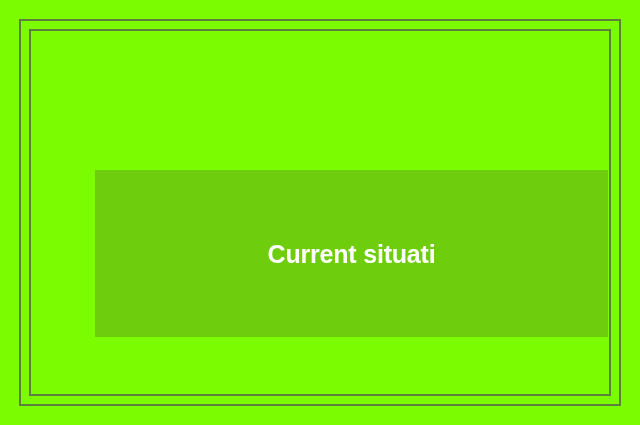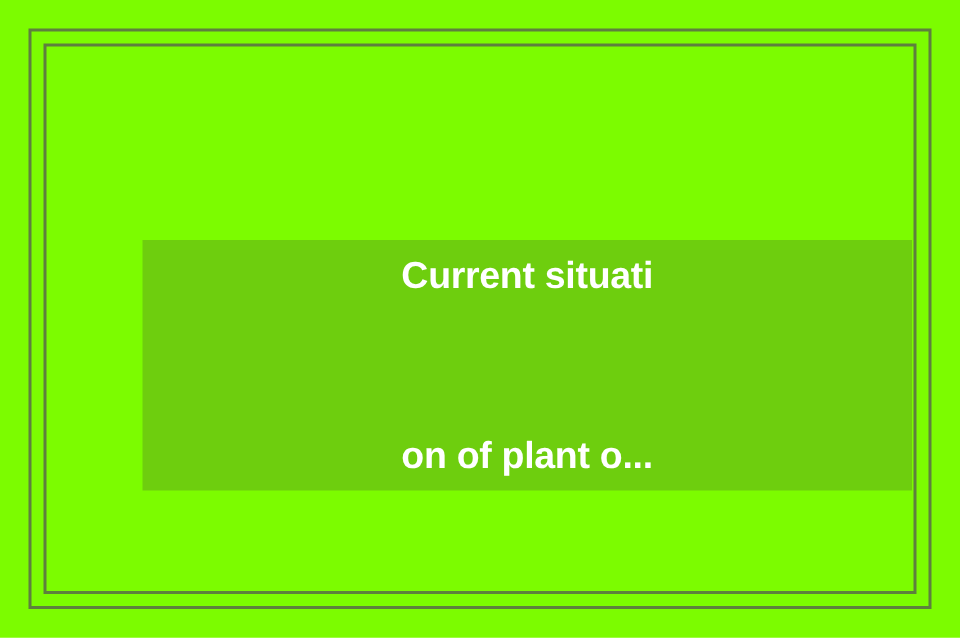--- a/index.html
+++ b/index.html
@@ -43,21 +43,21 @@
     width: 582px;
     height: 367px;
     border: 2px solid #5E7F3E;
     box-sizing: border-box;
   }
 
   
   .content-panel {
     position: absolute;
     left: 64px;
-    top: 129px;
+    top: 139px;
     width: 513px;
     height: 167px;
     background: #6ECE0E;
     box-sizing: border-box;
     display: flex;
     align-items: center;
     justify-content: center;
   }
 
   
@@ -81,18 +81,17 @@
 <div class="stage">
 
   <div class="frame-outer"></div>
 
   <div class="frame-inner">
 
     <div class="content-panel">
 
       <div class="title-block">
         <span class="title-line">Current situati</span>
-        <span class="title-line">on of plant o...</span>
       </div>
 
     </div>
   </div>
 </div>
 
 </body></html>

